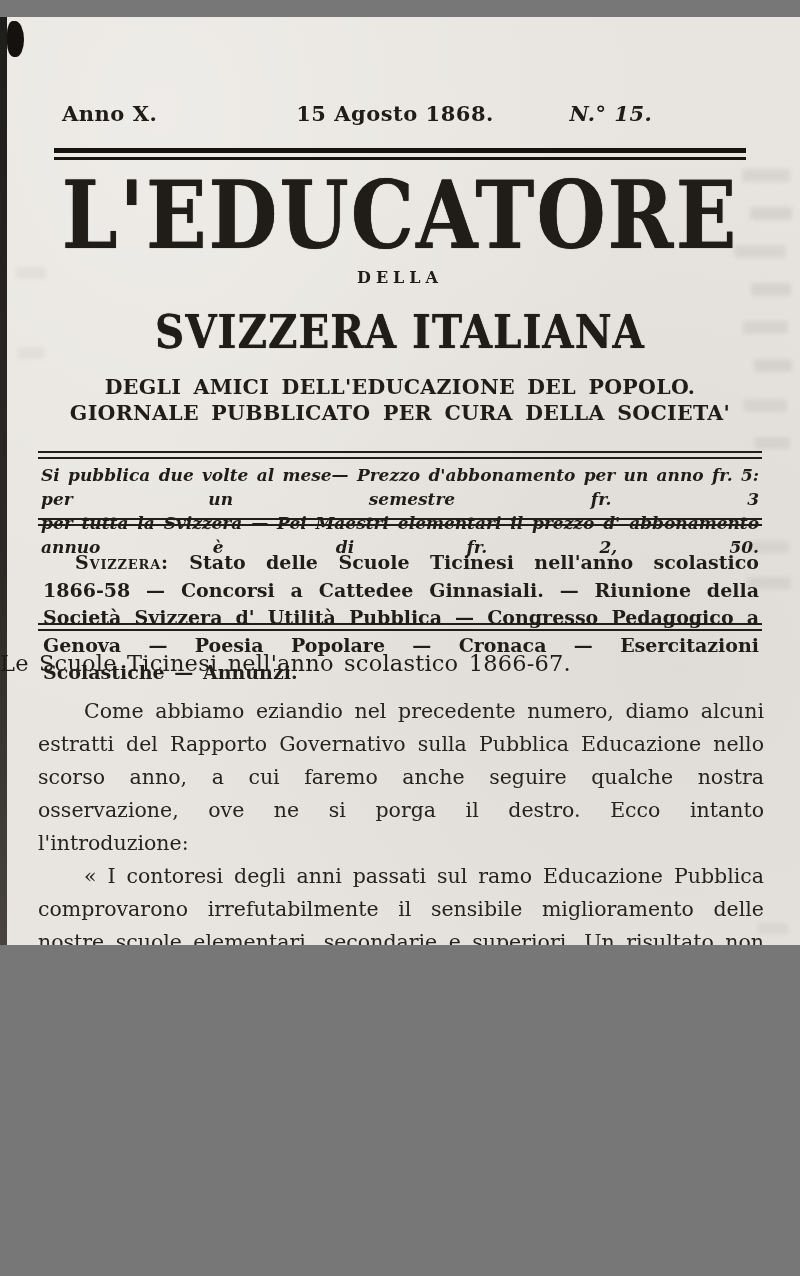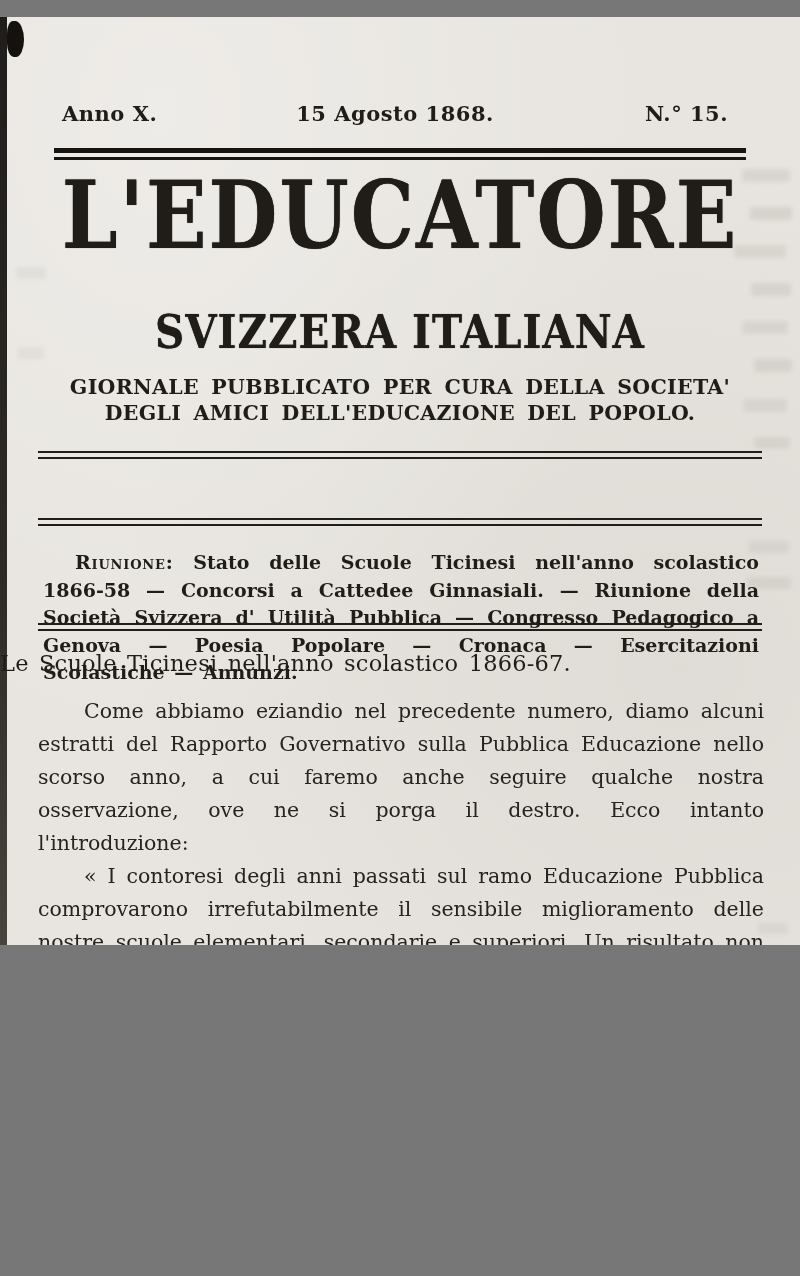--- a/index.html
+++ b/index.html
@@ -22,21 +22,21 @@
     background:#14110e;border-radius:40% 60% 55% 45%;}
   .dash-left{position:absolute;left:12px;top:1188px;width:12px;height:4px;background:#3c3832;border-radius:2px;opacity:.8;}
   .smudge-bottom{position:absolute;left:300px;top:1268px;width:470px;height:8px;background:#b7b3ac;opacity:.55;filter:blur(2px);}
   .ghost{position:absolute;background:#8f8b84;filter:blur(2.2px);border-radius:2px;}
   
   .header-row{position:absolute;top:84px;left:62px;right:72px;
     display:grid;grid-template-columns:1fr auto 1fr;align-items:baseline;
     font-weight:bold;font-size:21px;letter-spacing:.5px;}
   .header-row .h-left{text-align:left;}
   .header-row .h-mid{text-align:center;}
-  .header-row .h-right{text-align:right;}
+  .header-row .h-right{text-align:center;font-style:italic;}
   
   .rule-main{position:absolute;top:131px;left:54px;width:692px;height:4px;
     border-top:5px solid #17140f;border-bottom:3px solid #17140f;}
   .rule-double{position:absolute;left:38px;width:724px;height:4px;
     border-top:2.5px solid #211e19;border-bottom:2.5px solid #211e19;}
   .rule-a{top:434px;}
   .rule-b{top:501px;}
   .rule-c{top:606px;}
   
   .mast-title{position:absolute;top:146px;left:0;width:100%;
@@ -97,32 +97,37 @@
 
   <div class="header-row">
     <span class="h-left">Anno X.</span>
     <span class="h-mid">15 Agosto 1868.</span>
     <span class="h-right">N.° 15.</span>
   </div>
 
   <div class="rule-main"></div>
 
   <div class="mast-title">L'EDUCATORE</div>
+  <div class="mast-della">DELLA</div>
   <div class="mast-sub">SVIZZERA ITALIANA</div>
   <div class="mast-giornale">
+    <div>DEGLI AMICI DELL'EDUCAZIONE DEL POPOLO.</div>
     <div>GIORNALE PUBBLICATO PER CURA DELLA SOCIETA'</div>
-    <div>DEGLI AMICI DELL'EDUCAZIONE DEL POPOLO.</div>
   </div>
 
   <div class="rule-double rule-a"></div>
 
+  <div class="subscription">
+    <div class="line">Si pubblica due volte al mese— Prezzo d'abbonamento per un anno fr. 5: per un semestre fr. 3</div>
+    <div class="line">per tutta la Svizzera — Pei Maestri elementari il prezzo d' abbonamento annuo è di fr. 2, 50.</div>
+  </div>
 
   <div class="rule-double rule-b"></div>
 
-  <p class="sommario"><span class="label">Riunione:</span><span> Stato delle Scuole Ticinesi nell'anno scolastico 1866-58 — Concorsi a Cattedee Ginnasiali. — Riunione della Società Svizzera d' Utilità Pubblica — Congresso Pedagogico a Genova — Poesia Popolare — Cronaca — Esercitazioni Scolastiche — Annunzi.</span></p>
+  <p class="sommario"><span class="label">Svizzera:</span><span> Stato delle Scuole Ticinesi nell'anno scolastico 1866-58 — Concorsi a Cattedee Ginnasiali. — Riunione della Società Svizzera d' Utilità Pubblica — Congresso Pedagogico a Genova — Poesia Popolare — Cronaca — Esercitazioni Scolastiche — Annunzi.</span></p>
 
   <div class="rule-double rule-c"></div>
 
   <div class="article-title">Le Scuole Ticinesi nell'anno scolastico 1866-67.</div>
 
   <div class="body-text">
     <p>Come abbiamo eziandio nel precedente numero, diamo alcuni estratti del Rapporto Governativo sulla Pubblica Educazione nello scorso anno, a cui faremo anche seguire qualche nostra osservazione, ove ne si porga il destro. Ecco intanto l'introduzione:</p>
     <p><span>« I contoresi degli anni passati sul ramo </span><span class="ital">Educazione Pubblica</span><span> comprovarono irrefutabilmente il sensibile miglioramento delle nostre scuole elementari, secondarie e superiori. Un risultato non meno felice siamo fortunati di proclamare eziandio per l'anno scolastico 1866-67, come di leggieri rileverà chiunque si dia la pena di esaminare la rassegna de' soliti dati statistici, brevemente compendiati nel presente rapporto. Se non che, non ostante questi progressivi e prosperi risultamenti, adesso più che mai, piglia vigore il mal vezzo di denigrare tutto quanto si riferisce alla bisogna scolastica del Cantone, e, da taluni, misconoscendosi le prove evidenti forniteci da luminosi dati statistici, frequentemente si grida ai pessimi sistemi, al cattivo andamento</span></p>
   </div>
 

